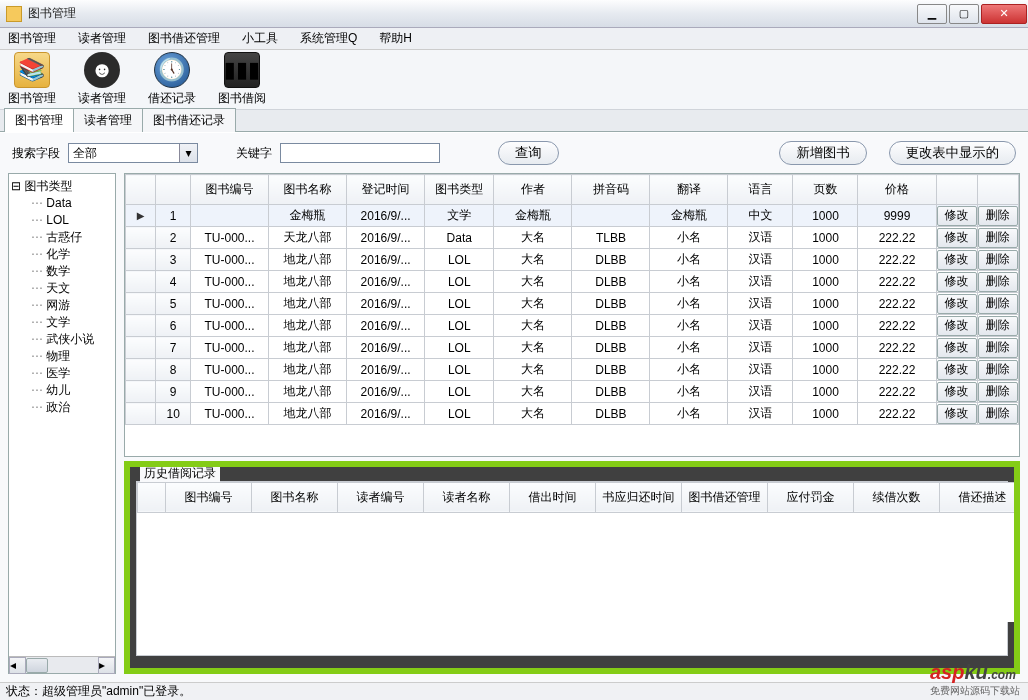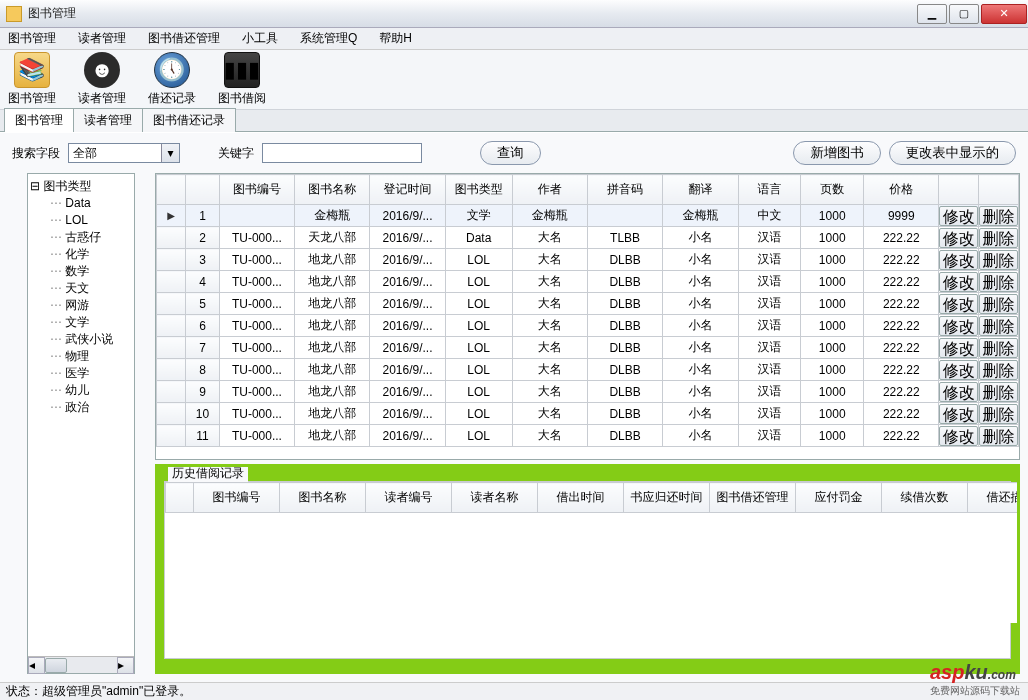--- a/index.html
+++ b/index.html
@@ -29,53 +29,53 @@
 
 .tabs { height:22px; background:#e8ebef; display:flex; align-items:flex-end; padding-left:4px; border-bottom:1px solid #9aa; }
 .tab { padding:3px 10px; background:#f5f6f8; border:1px solid #9aa; border-bottom:none; margin-right:-1px; position:relative; top:1px; }
 .tab.active { background:#fff; }
 
 
 .content { position:absolute; top:132px; bottom:18px; left:0; right:0; background:#f8f9fb; border-top:1px solid #fff; }
 
 
 .searchrow { height:40px; display:flex; align-items:center; padding:0 12px; gap:8px; }
-.combo { position:relative; width:112px; height:20px; border:1px solid #7a8aa0; background:#fff; display:flex; align-items:center; padding-left:4px; }
+.combo { position:relative; width:130px; height:20px; border:1px solid #7a8aa0; background:#fff; display:flex; align-items:center; padding-left:4px; }
 .combo .arrow { position:absolute; right:0; top:0; bottom:0; width:18px; background:linear-gradient(#f0f2f6,#dde2ea); border-left:1px solid #889; display:flex; align-items:center; justify-content:center; }
 .txtfield { width:160px; height:20px; border:1px solid #7a8aa0; background:#fff; padding-left:4px; }
 .btn { height:24px; padding:0 16px; background:linear-gradient(#fdfdfe,#e7ebf0); border:1px solid #8a98ad; border-radius:12px; }
 .spacer { flex:1; }
 
 
-.mainsplit { position:absolute; top:40px; bottom:0; left:0; right:0; display:flex; padding:0 8px 8px 8px; gap:20px;margin-left:19px; }
+.mainsplit { position:absolute; top:40px; bottom:0; left:0; right:0; display:flex; padding:0 8px 8px 8px; gap:8px; }
 
 
 .treewrap { width:108px; border:1px solid #9aa; background:#fff; position:relative; }
 .tree { padding:4px 2px; font-size:12px; line-height:17px; }
 .treeroot::before { content:"⊟ "; }
 .treechild { padding-left:20px; }
 .treechild::before { content:"⋯ "; color:#888; }
 .tree-scroll { position:absolute; bottom:0; left:0; right:0; height:17px; background:#e8eaee; border-top:1px solid #bbb; display:flex; }
 .tree-scroll .sbtn { width:17px; height:17px; background:linear-gradient(#f4f5f7,#dde1e7); border:1px solid #aab; }
 .tree-scroll .track { flex:1; }
 .tree-scroll .thumb { width:22px; height:15px; margin-top:1px; background:linear-gradient(#e9ecf1,#cfd5de); border:1px solid #9aa; border-radius:2px; }
 
 
 .rightstack { flex:1; display:flex; flex-direction:column; gap:4px; min-width:0; }
 
 
 .gridwrap { flex:1.4; border:1px solid #9aa; background:#fff; display:flex; flex-direction:column; overflow:hidden; }
-.gridwrap2 { flex:1; border:3px solid #84cc16; background:#84cc16; display:flex; flex-direction:column; overflow:hidden;justify-content:flex-end; }
+.gridwrap2 { flex:1; border:6px solid #84cc16; background:#404040; display:flex; flex-direction:column; overflow:hidden;justify-content:flex-end; }
 table { border-collapse:collapse; width:100%; table-layout:fixed; }
 th, td { border:1px solid #c8ccd2; height:22px; text-align:center; font-size:12px; background:#fff; overflow:hidden; white-space:nowrap; }
 th { background:linear-gradient(#fcfdfe,#eef1f5); font-weight:normal; height:30px; }
 .rowhdr { width:28px; background:linear-gradient(#fcfdfe,#eef1f5); }
 .sel td { background:#eef3fb; }
 .rowptr { font-size:10px; color:#333; }
-.editbtn, .delbtn { background:linear-gradient(#f8f9fb,#e4e8ee); border:1px solid #9aa; height:20px; width:100%; font-size:16px; border-radius:2px; }
+.editbtn, .delbtn { background:linear-gradient(#f8f9fb,#e4e8ee); border:1px solid #9aa; height:20px; width:100%; font-size:12px; border-radius:2px; }
 
 
 .groupbox { position:relative; padding:14px 6px 6px 6px; height:100%; }
 .grouplabel { position:absolute; top:-2px; left:10px; background:#f8f9fb; padding:0 4px; }
 .innergrid { border:1px solid #c8ccd2; height:calc(100% - 6px); background:#fff; }
 
 
 .statusbar { position:absolute; bottom:0; left:0; right:0; height:18px; background:#f0f1f4; border-top:1px solid #ccc; display:flex; align-items:center; padding-left:6px; font-size:12px; }
 
 
@@ -136,21 +136,21 @@
     <span>搜索字段</span>
     <div class="combo">
       <span>全部</span>
       <div class="arrow">▾</div>
     </div>
     <span style="margin-left:30px">关键字</span>
     <input class="txtfield" value="" style="">
     <button class="btn" style="margin-left:50px">查询</button>
     <div class="spacer"></div>
     <button class="btn">新增图书</button>
-    <button class="btn" style="">更改表中显示的</button>
+    <button class="btn" style="margin-left:14px">更改表中显示的</button>
   </div>
 
   <div class="mainsplit">
 
     <div class="treewrap">
       <div class="tree" id="tree">
           <div class="treeroot">图书类型</div>
           <div class="treechild">Data</div>
           <div class="treechild">LOL</div>
           <div class="treechild">古惑仔</div>
@@ -337,36 +337,20 @@
                 <td>小名</td>
                 <td>汉语</td>
                 <td>1000</td>
                 <td>222.22</td>
                 <td><button class="editbtn">修改</button></td>
                 <td><button class="delbtn">删除</button></td>
               </tr>
               <tr>
                 <td class="rowhdr rowptr"></td>
                 <td class="rowhdr">10</td>
-                <td>TU-000...</td>
-                <td>地龙八部</td>
-                <td>2016/9/...</td>
-                <td>LOL</td>
-                <td>大名</td>
-                <td>DLBB</td>
-                <td>小名</td>
-                <td>汉语</td>
-                <td>1000</td>
-                <td>222.22</td>
-                <td><button class="editbtn">修改</button></td>
-                <td><button class="delbtn">删除</button></td>
-              </tr>
-              <tr>
-                <td class="rowhdr rowptr"></td>
-                <td class="rowhdr">11</td>
                 <td>TU-000...</td>
                 <td>地龙八部</td>
                 <td>2016/9/...</td>
                 <td>LOL</td>
                 <td>大名</td>
                 <td>DLBB</td>
                 <td>小名</td>
                 <td>汉语</td>
                 <td>1000</td>
                 <td>222.22</td>

